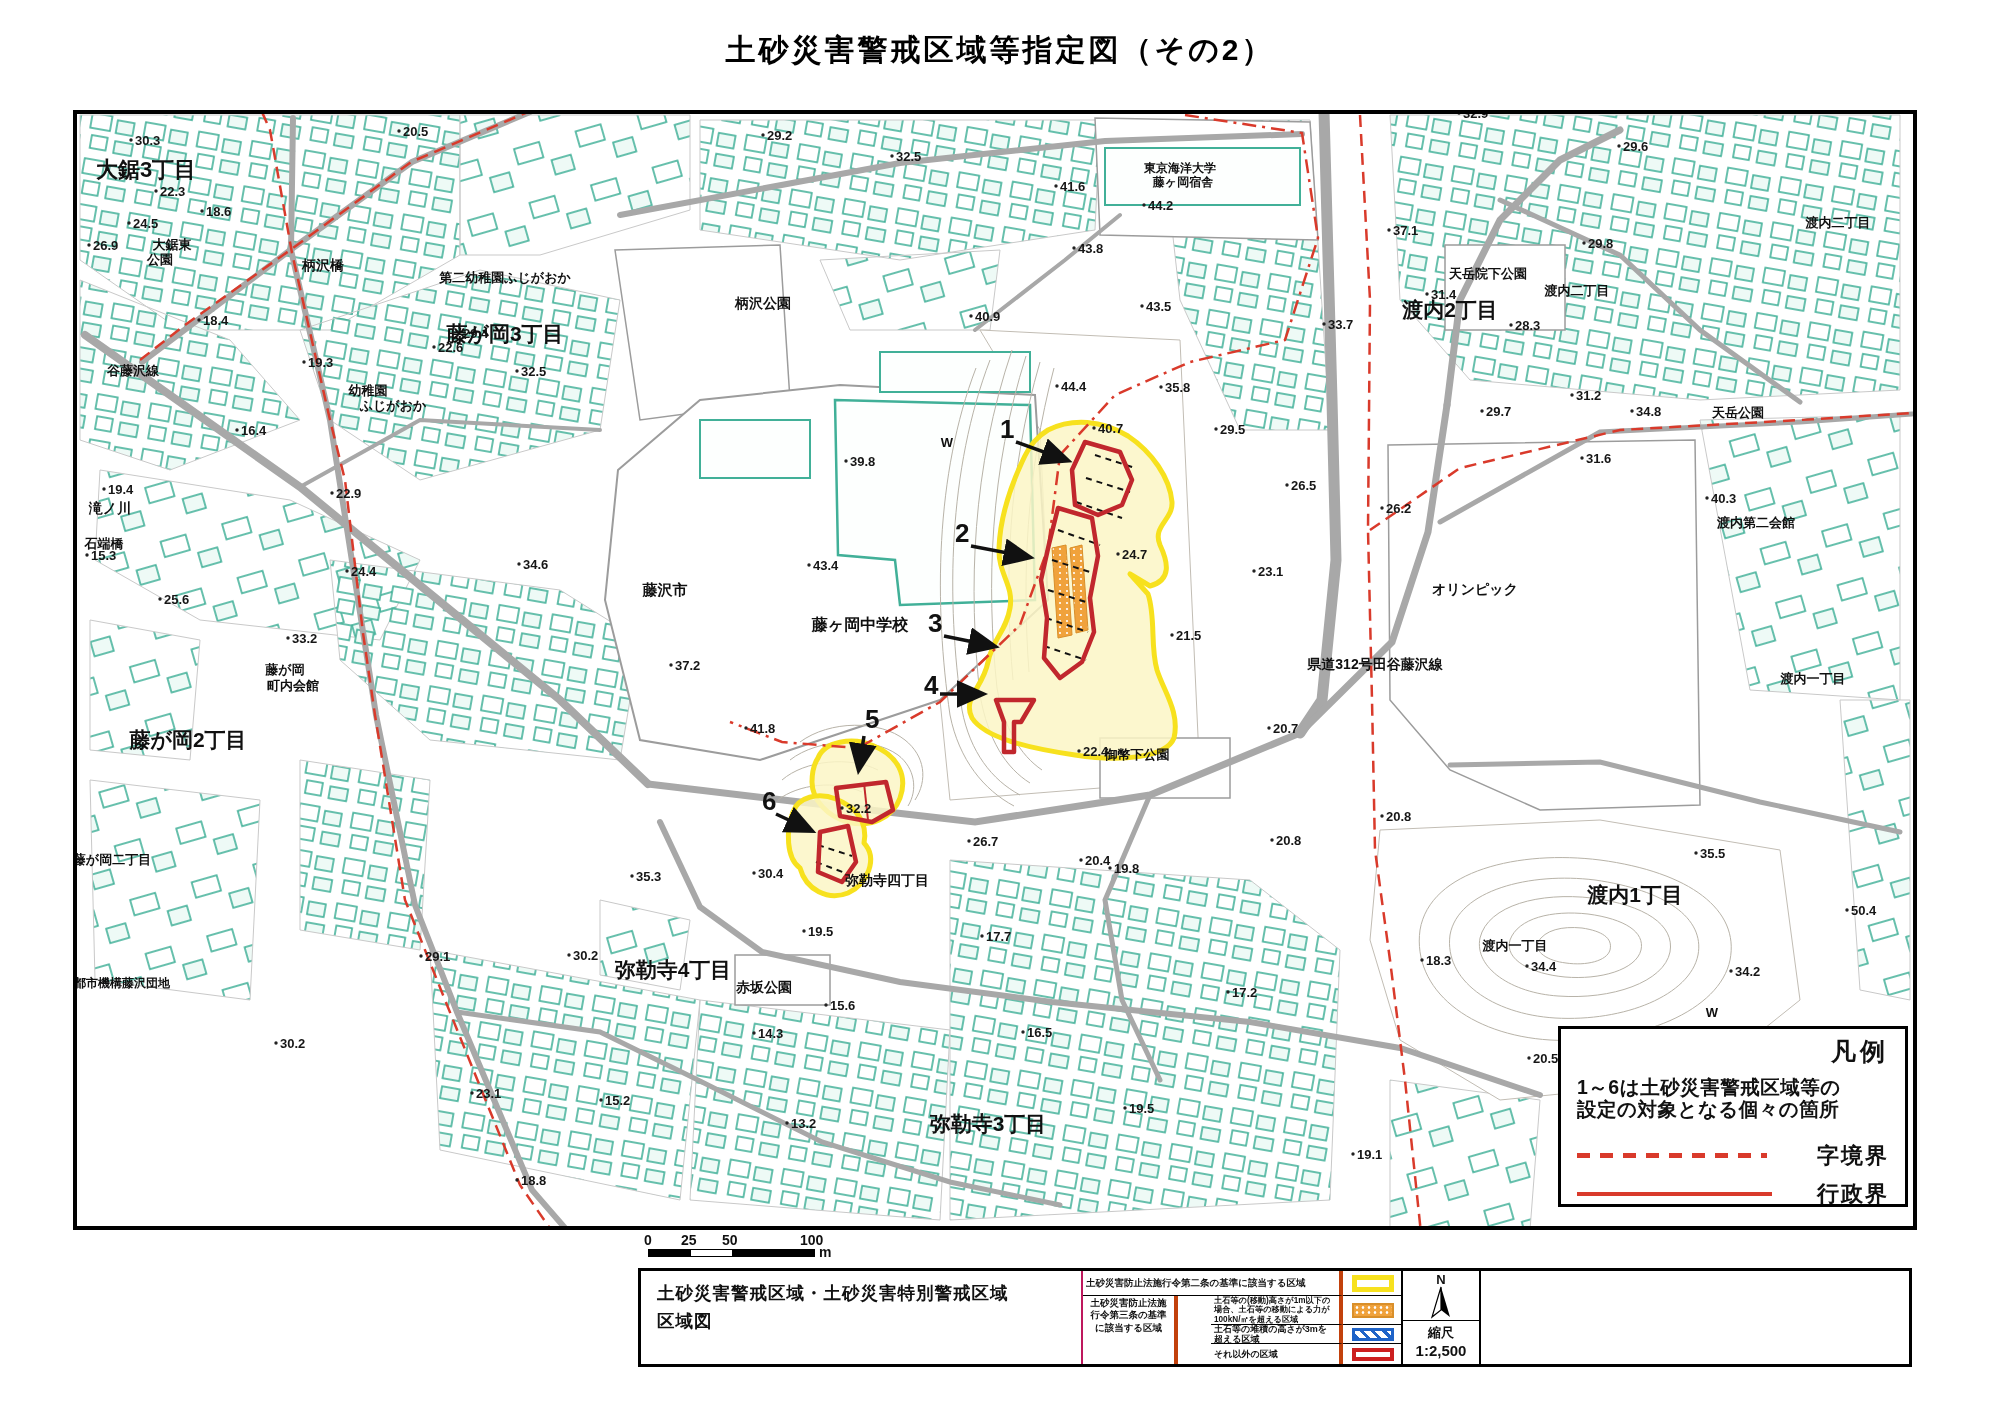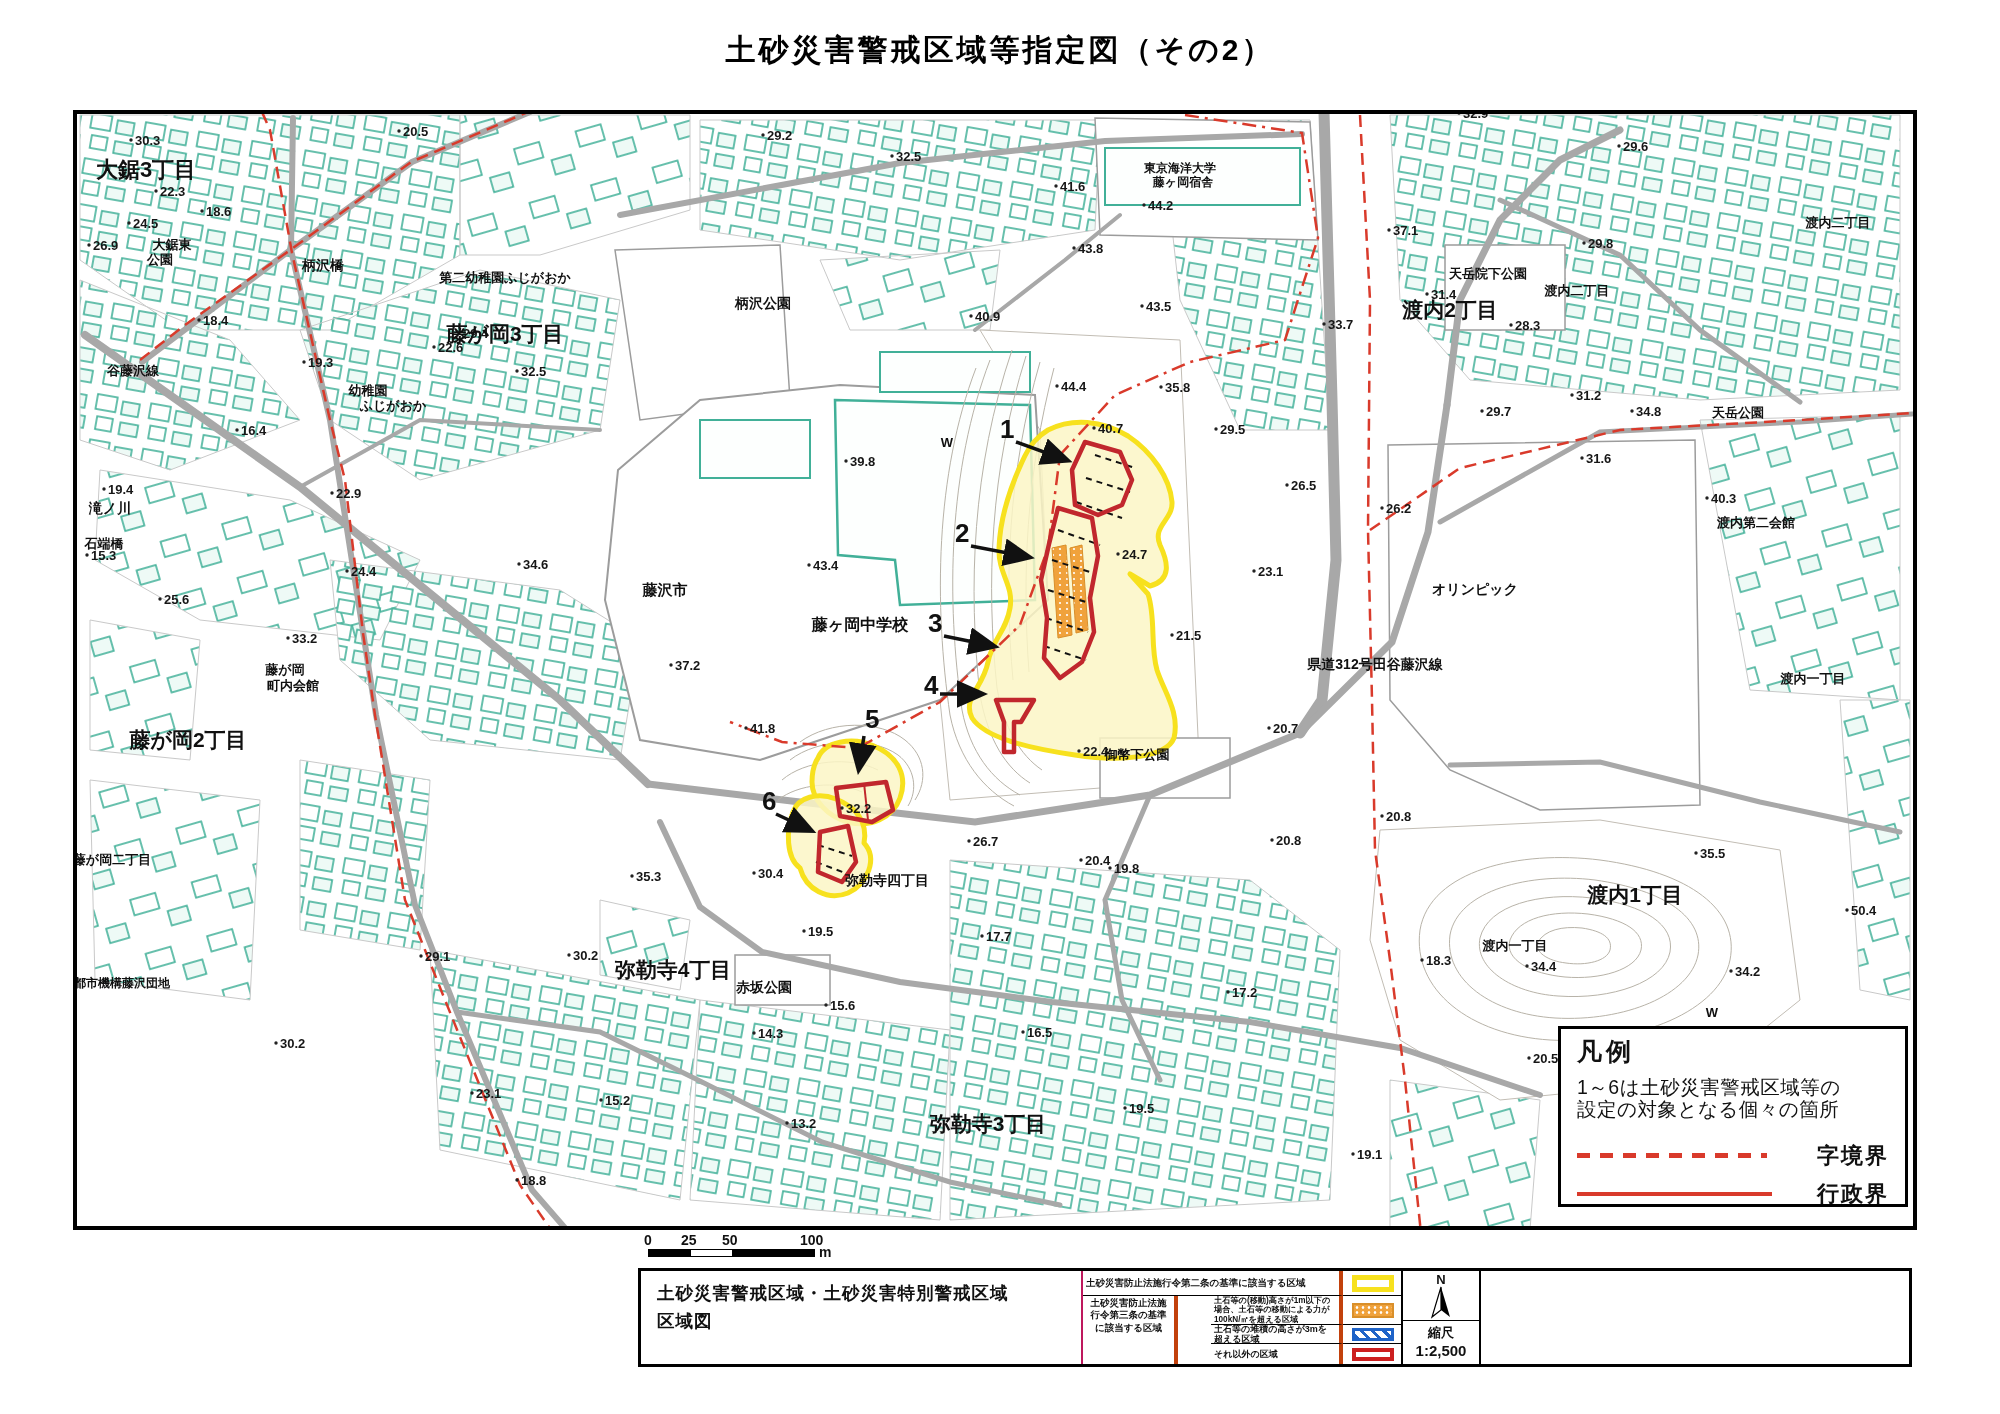--- a/index.html
+++ b/index.html
@@ -10,22 +10,22 @@
   .page-title{
     position:absolute;left:0;top:30px;width:2000px;text-align:center;
     font-size:30px;font-weight:bold;letter-spacing:3px;color:#000;
   }
   #map-svg{position:absolute;left:0;top:0;}
   
   .legend-box{
     position:absolute;left:1558px;top:1026px;width:350px;height:181px;
     background:#fff;border:3px solid #000;box-sizing:border-box;padding:6px 16px 8px 16px;
   }
-  .legend-box .lb-title{text-align:left;font-size:25px;font-weight:bold;letter-spacing:4px;}
-  .legend-box .lb-desc{font-size:19.5px;font-weight:normal;line-height:1.15;margin-top:8px;letter-spacing:0.5px;}
+  .legend-box .lb-title{text-align:right;font-size:25px;font-weight:bold;letter-spacing:4px;}
+  .legend-box .lb-desc{font-size:19.5px;font-weight:bold;line-height:1.15;margin-top:8px;letter-spacing:0.5px;}
   .lb-row{display:flex;align-items:center;margin-top:8px;}
   .lb-row.first{margin-top:20px;justify-content:center;}
   .dash-sample{flex:0 0 190px;height:5px;background:repeating-linear-gradient(90deg,#d93a2b 0 13px,rgba(0,0,0,0) 13px 23px);}
   .solid-sample{flex:0 0 195px;height:4px;background:#d93a2b;}
   .lb-line-label{margin-left:auto;font-size:22px;font-weight:bold;letter-spacing:2px;}
   
   .scalebar{position:absolute;left:640px;top:1232px;width:220px;height:30px;font-weight:bold;}
   .scalebar .tick{position:absolute;top:0;font-size:14px;}
   .scalebar .bar{
     position:absolute;left:8px;top:17px;width:167px;height:8px;border:1.5px solid #000;box-sizing:border-box;

